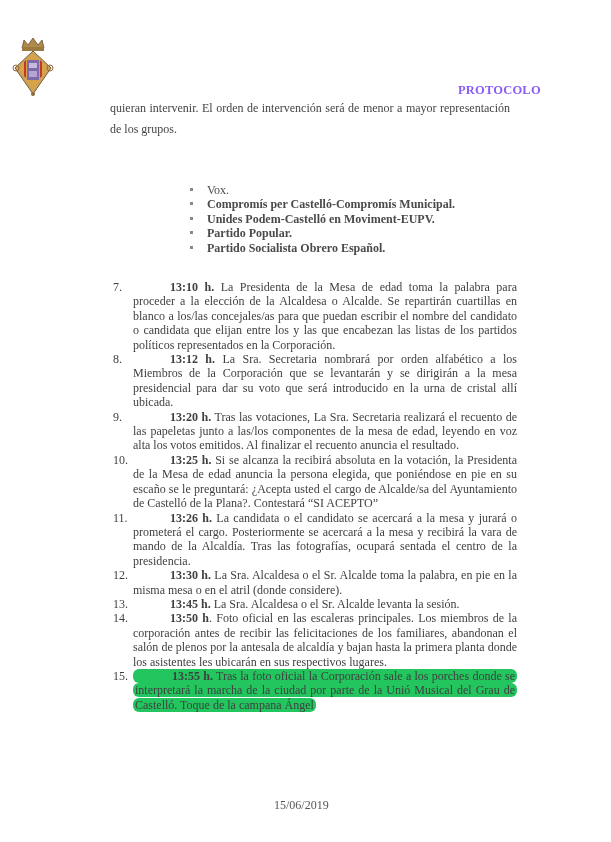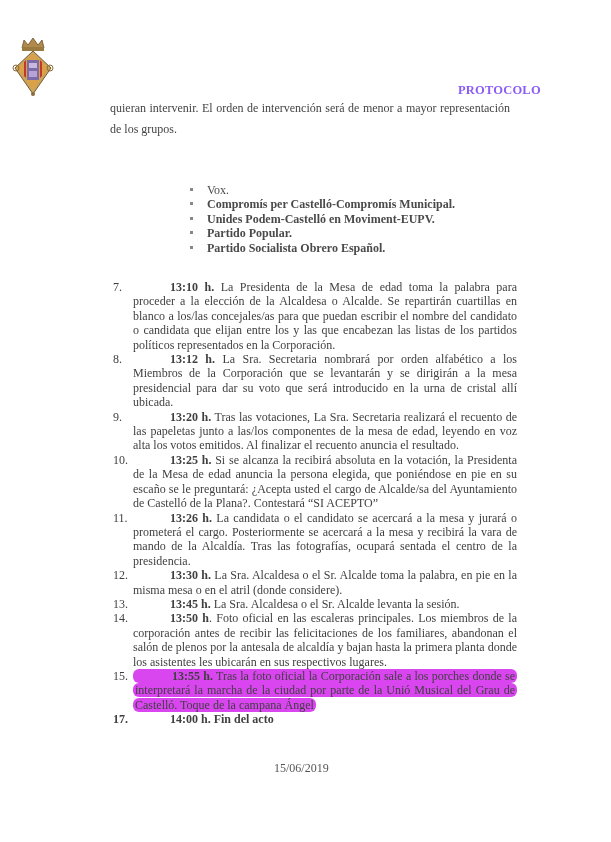--- a/index.html
+++ b/index.html
@@ -25,26 +25,26 @@
   }
   .parties li.first { font-weight: normal; }
   .items {
     position: absolute; left: 113px; top: 280px; width: 404px; margin: 0; padding: 0; list-style: none;
     font-size: 12px; line-height: 14.4px; color: #3f3f3f;
   }
   .items li { position: relative; padding-left: 20px; text-align: justify; }
   .items li .num { position: absolute; left: 0; top: 0; }
   .items li .time { font-weight: bold; margin-left: 37px; }
   .items li.hl .content {
-    background: #d946ef; border-radius: 6px; box-decoration-break: clone; -webkit-box-decoration-break: clone;
+    background: #22c55e; border-radius: 6px; box-decoration-break: clone; -webkit-box-decoration-break: clone;
     padding: 0 2px;
   }
   .items li.bold-all { font-weight: bold; }
   .footer-date {
-    position: absolute; left: 274px; top: 761px; font-size: 12px; color: #555;
+    position: absolute; left: 274px; top: 798px; font-size: 12px; color: #555;
   }
 </style>
 </head>
 <body>
 
 <div class="logo">
   <svg width="46" height="62" viewBox="0 0 46 62">
 
     <path d="M12 12 L14 4 L18 9 L23 2 L28 9 L32 4 L34 12 Z" fill="#b08a4a" stroke="#6b4f2a" stroke-width="0.8"></path>
     <rect x="12" y="11" width="22" height="4" fill="#9b7a40"></rect>
@@ -80,16 +80,15 @@
 <ol class="items">
   <li><span class="num">7.</span><span class="content"><span class="time">13:10 h.</span><span> La Presidenta de la Mesa de edad toma la palabra para proceder a la elección de la Alcaldesa o Alcalde. Se repartirán cuartillas en blanco a los/las concejales/as para que puedan escribir el nombre del candidato o candidata que elijan entre los y las que encabezan las listas de los partidos políticos representados en la Corporación.</span></span></li>
   <li><span class="num">8.</span><span class="content"><span class="time">13:12 h.</span><span> La Sra. Secretaria nombrará por orden alfabético a los Miembros de la Corporación que se levantarán y se dirigirán a la mesa presidencial para dar su voto que será introducido en la urna de cristal allí ubicada.</span></span></li>
   <li><span class="num">9.</span><span class="content"><span class="time">13:20 h.</span><span> Tras las votaciones, La Sra. Secretaria realizará el recuento de las papeletas junto a las/los componentes de la mesa de edad, leyendo en voz alta los votos emitidos. Al finalizar el recuento anuncia el resultado.</span></span></li>
   <li><span class="num">10.</span><span class="content"><span class="time">13:25 h.</span><span> Si se alcanza la recibirá absoluta en la votación, la Presidenta de la Mesa de edad anuncia la persona elegida, que poniéndose en pie en su escaño se le preguntará: ¿Acepta usted el cargo de Alcalde/sa del Ayuntamiento de Castelló de la Plana?. Contestará “SI ACEPTO”</span></span></li>
   <li><span class="num">11.</span><span class="content"><span class="time">13:26 h.</span><span> La candidata o el candidato se acercará a la mesa y jurará o prometerá el cargo. Posteriormente se acercará a la mesa y recibirá la vara de mando de la Alcaldía. Tras las fotografías, ocupará sentada el centro de la presidencia.</span></span></li>
   <li><span class="num">12.</span><span class="content"><span class="time">13:30 h.</span><span> La Sra. Alcaldesa o el Sr. Alcalde toma la palabra, en pie en la misma mesa o en el atril (donde considere).</span></span></li>
   <li><span class="num">13.</span><span class="content"><span class="time">13:45 h.</span><span> La Sra. Alcaldesa o el Sr. Alcalde levanta la sesión.</span></span></li>
   <li><span class="num">14.</span><span class="content"><span class="time">13:50 h</span><span>. Foto oficial en las escaleras principales. Los miembros de la corporación antes de recibir las felicitaciones de los familiares, abandonan el salón de plenos por la antesala de alcaldía y bajan hasta la primera planta donde los asistentes les ubicarán en sus respectivos lugares.</span></span></li>
   <li class="hl"><span class="num">15.</span><span class="content"><span class="time">13:55 h.</span><span> Tras la foto oficial la Corporación sale a los porches donde se interpretará la marcha de la ciudad por parte de la Unió Musical del Grau de Castelló. Toque de la campana Ángel</span></span></li>
-  <li class="bold-all"><span class="num">17.</span><span class="content"><span class="time">14:00 h.</span><span> Fin del acto</span></span></li>
 </ol>
 
 <div class="footer-date">15/06/2019</div>
 
 </body></html>

